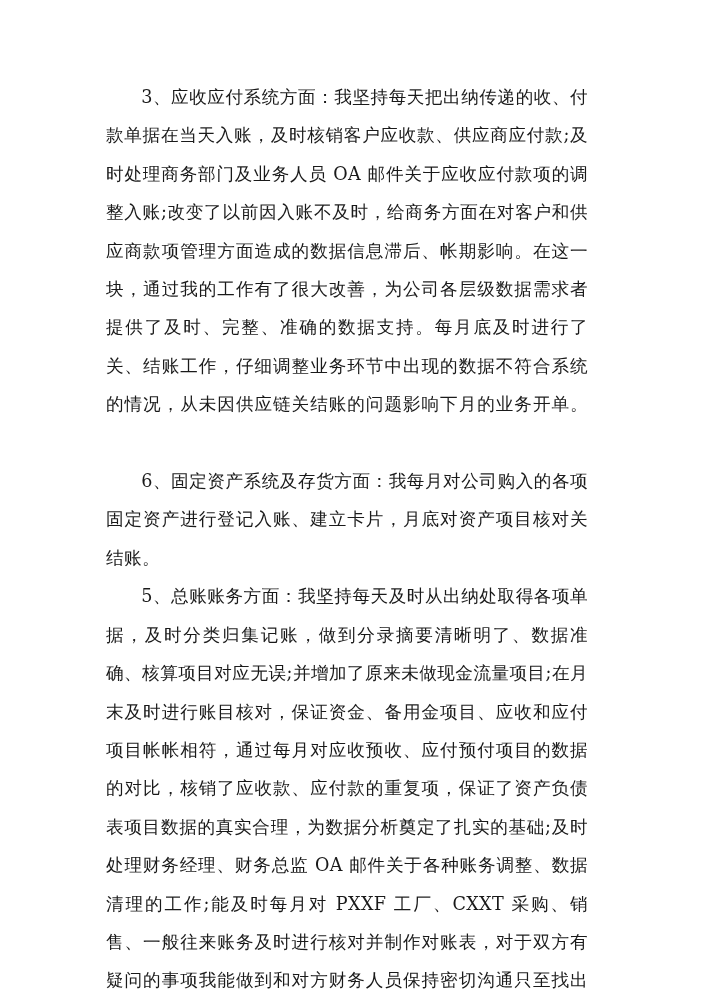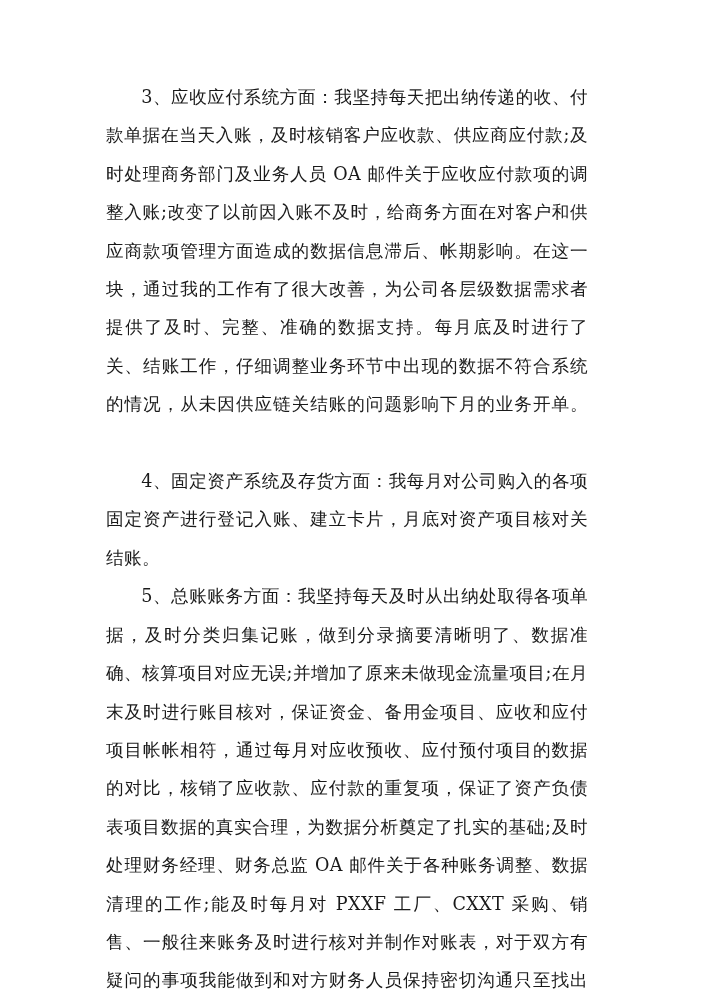--- a/index.html
+++ b/index.html
@@ -50,18 +50,18 @@
   }
 </style>
 </head>
 <body>
 
 <div class="page">
   <div class="page-body">
 
     <p class="para">3、应收应付系统方面：我坚持每天把出纳传递的收、付款单据在当天入账，及时核销客户应收款、供应商应付款;及时处理商务部门及业务人员 OA 邮件关于应收应付款项的调整入账;改变了以前因入账不及时，给商务方面在对客户和供应商款项管理方面造成的数据信息滞后、帐期影响。在这一块，通过我的工作有了很大改善，为公司各层级数据需求者提供了及时、完整、准确的数据支持。每月底及时进行了关、结账工作，仔细调整业务环节中出现的数据不符合系统的情况，从未因供应链关结账的问题影响下月的业务开单。</p>
 
-    <p class="para no-stretch">4、固定资产系统及存货方面：我每月对公司购入的各项固定资产进行登记入账、建立卡片，月底对资产项目核对关结账。</p>
+    <p class="para no-stretch">6、固定资产系统及存货方面：我每月对公司购入的各项固定资产进行登记入账、建立卡片，月底对资产项目核对关结账。</p>
 
     <p class="para no-stretch">5、总账账务方面：我坚持每天及时从出纳处取得各项单据，及时分类归集记账，做到分录摘要清晰明了、数据准确、核算项目对应无误;并增加了原来未做现金流量项目;在月末及时进行账目核对，保证资金、备用金项目、应收和应付项目帐帐相符，通过每月对应收预收、应付预付项目的数据的对比，核销了应收款、应付款的重复项，保证了资产负债表项目数据的真实合理，为数据分析奠定了扎实的基础;及时处理财务经理、财务总监 OA 邮件关于各种账务调整、数据清理的工作;能及时每月对 PXXF 工厂、CXXT 采购、销售、一般往来账务及时进行核对并制作对账表，对于双方有疑问的事项我能做到和对方财务人员保持密切沟通只至找出问题所在、及时解决，保证双方往来账务清晰、数据</p>
 
   </div>
 </div>
 
 </body></html>

